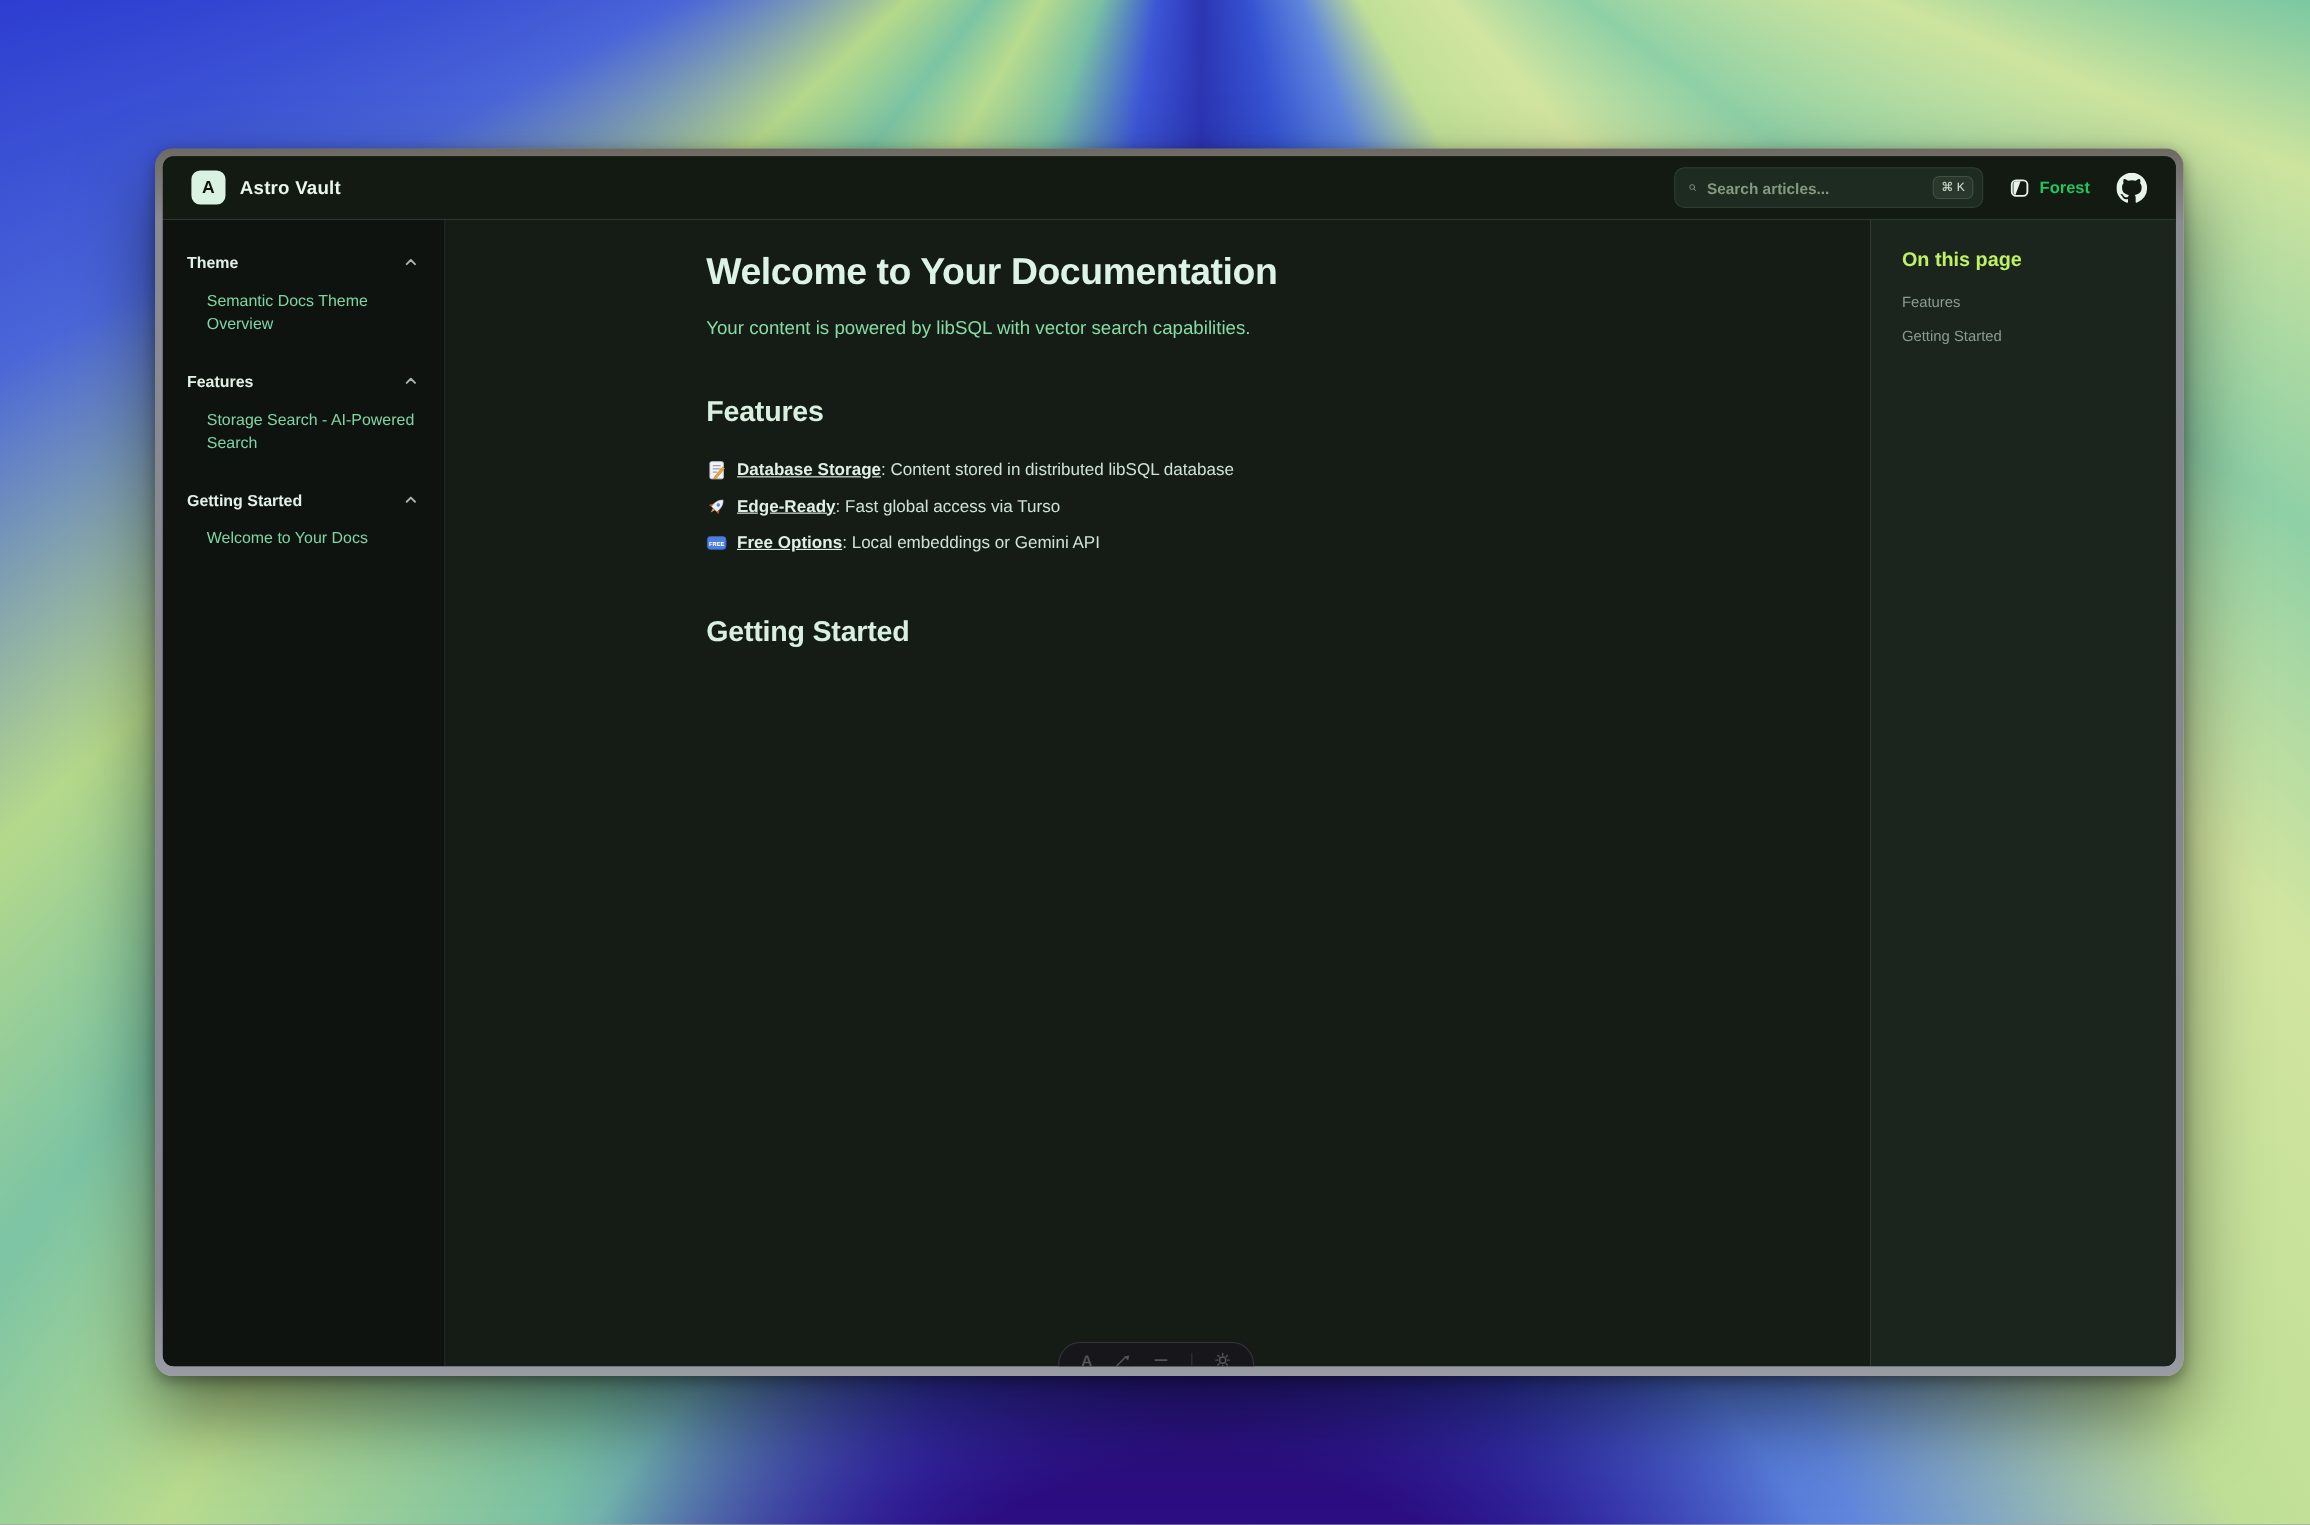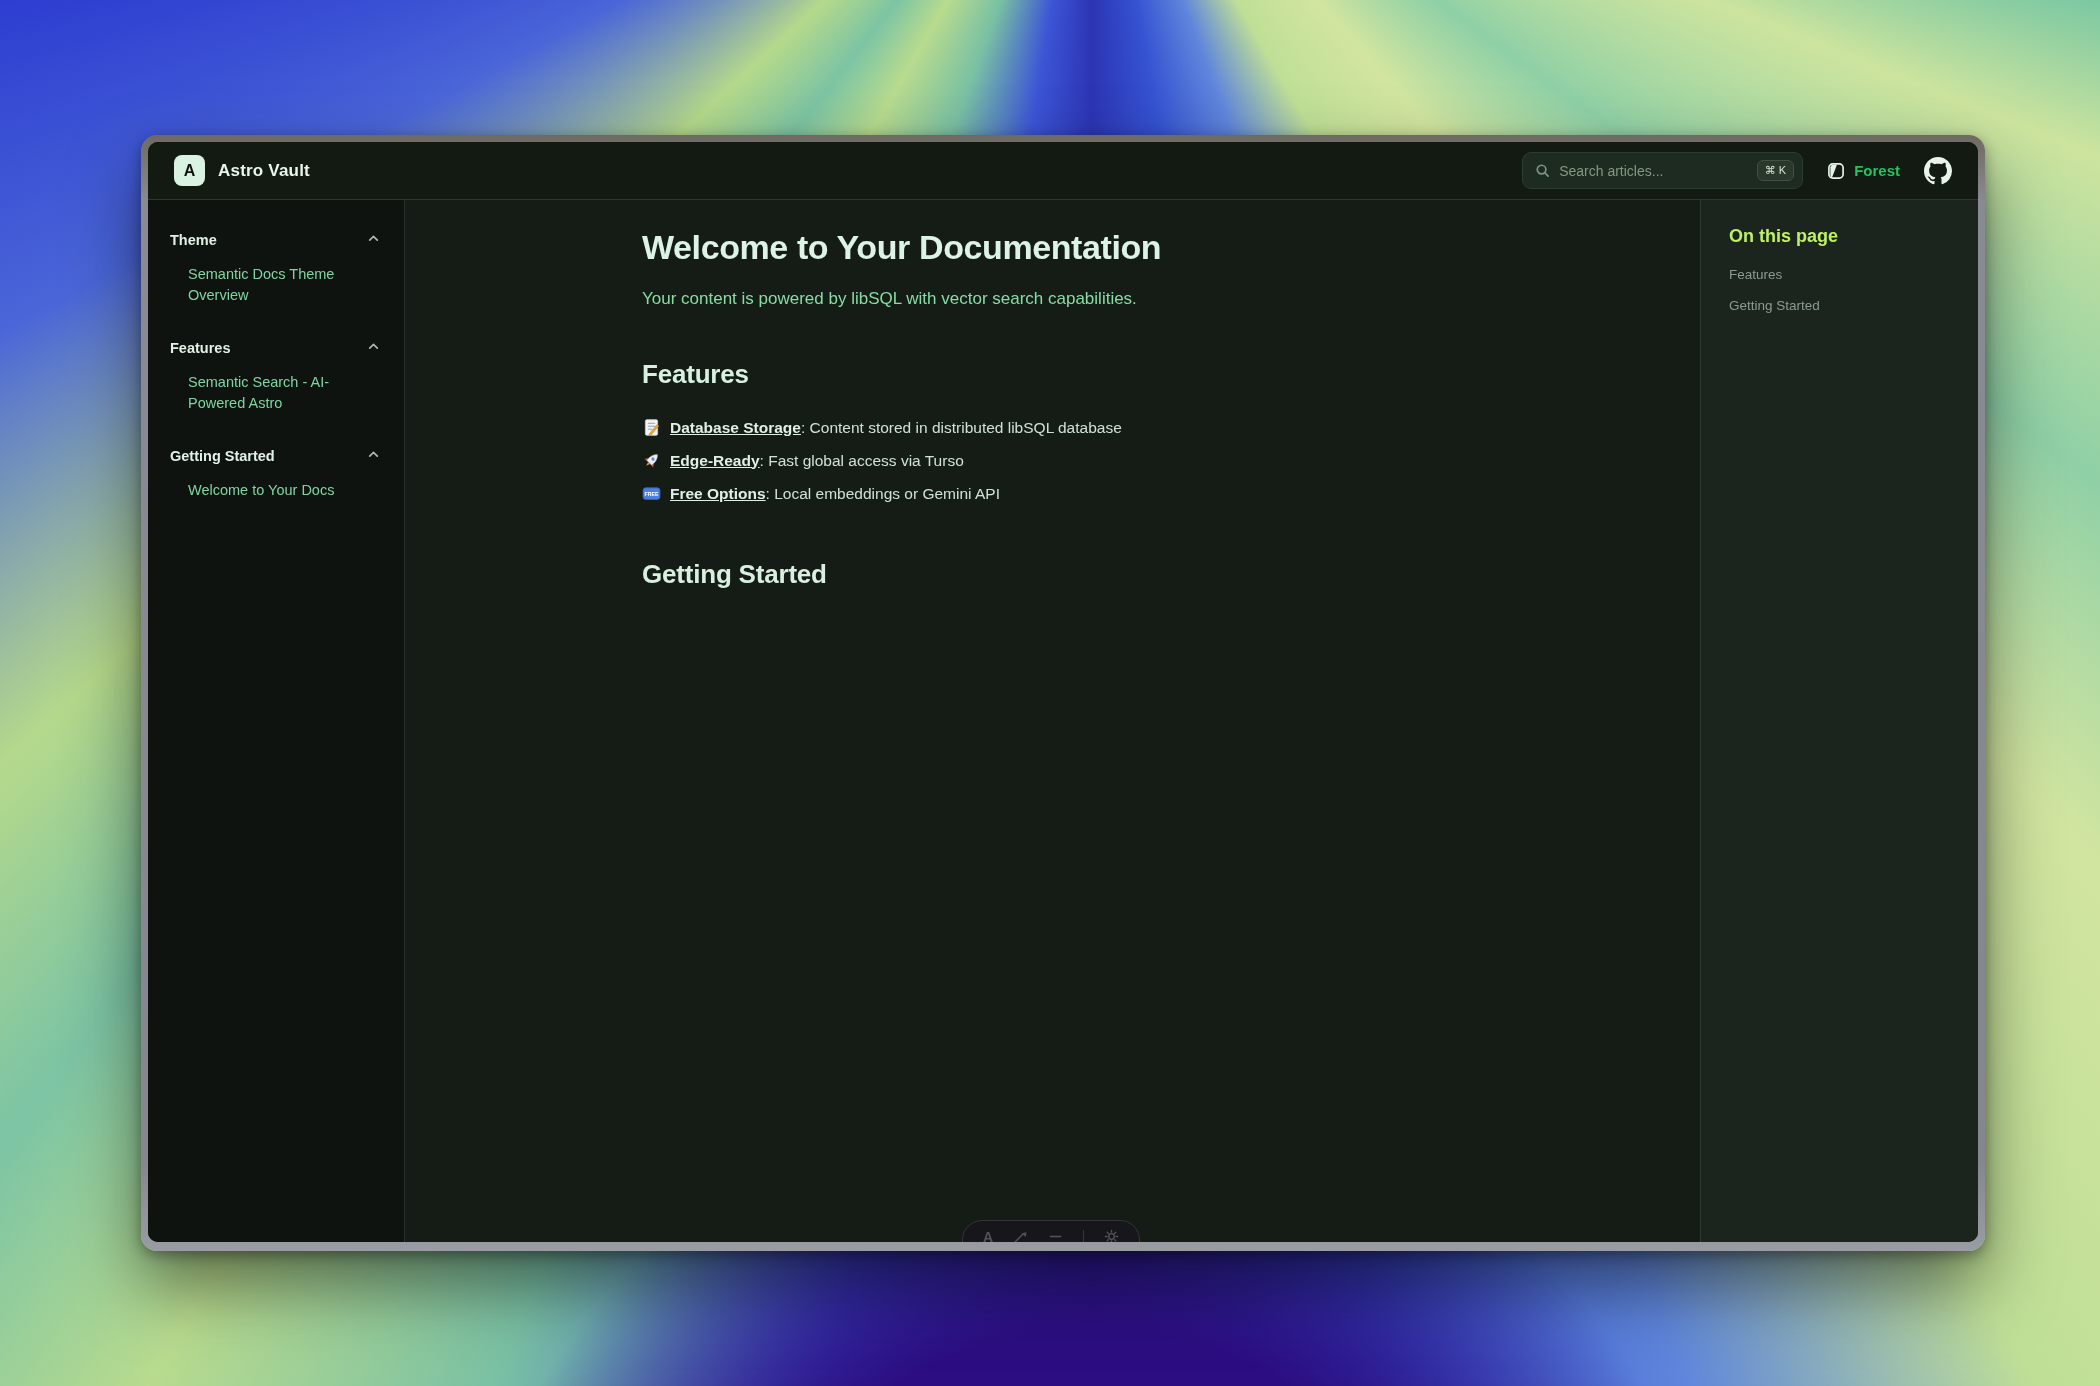--- a/index.html
+++ b/index.html
@@ -69,21 +69,21 @@
   .site-title { color:#e9f6ee; font-size:17px; font-weight:700; letter-spacing:.2px; }
   .hdr-right { display:flex; align-items:center; gap:24px; }
 
   .searchbar {
     width:281px; height:37px; border-radius:9px;
     background:#1d2b21; border:1px solid #2d3c31;
     display:flex; align-items:center; padding:0 8px 0 12px; gap:9px;
   }
   .searchbar input {
     flex:1; background:transparent; border:none; outline:none;
-    font-family:inherit; font-size:14px; color:#14b8a6;
+    font-family:inherit; font-size:14px; color:#14b8a6;font-weight:bold;
   }
   .searchbar input::placeholder { color:#84997f; opacity:1; }
   .kbd-badge {
     background:#2a372c; border:1px solid #41503f; border-radius:6px;
     color:#d2e2d4; font-size:11px; padding:3px 7px; white-space:nowrap;
   }
   .theme-btn { display:flex; align-items:center; gap:9px; cursor:pointer; }
   .theme-btn span { color:#22c55e; font-size:15px; font-weight:600;text-align:right; }
   .gh-link { display:flex; align-items:center; cursor:pointer; }
 
@@ -201,21 +201,21 @@
           </div>
           <a class="nav-link">Semantic Docs Theme Overview</a>
         </div>
         <div class="nav-section">
           <div class="nav-section-head">
             <span>Features</span>
             <svg width="13" height="13" viewBox="0 0 12 12" fill="none" stroke="#a8b6ab" stroke-width="1.6" stroke-linecap="round" stroke-linejoin="round">
                 <polyline points="2.5,7.5 6,4 9.5,7.5"></polyline>
               </svg>
           </div>
-          <a class="nav-link">Semantic Search - AI-Powered Astro</a>
+          <a class="nav-link">Storage Search - AI-Powered Search</a>
         </div>
         <div class="nav-section">
           <div class="nav-section-head">
             <span>Getting Started</span>
             <svg width="13" height="13" viewBox="0 0 12 12" fill="none" stroke="#a8b6ab" stroke-width="1.6" stroke-linecap="round" stroke-linejoin="round">
                 <polyline points="2.5,7.5 6,4 9.5,7.5"></polyline>
               </svg>
           </div>
           <a class="nav-link">Welcome to Your Docs</a>
         </div>

